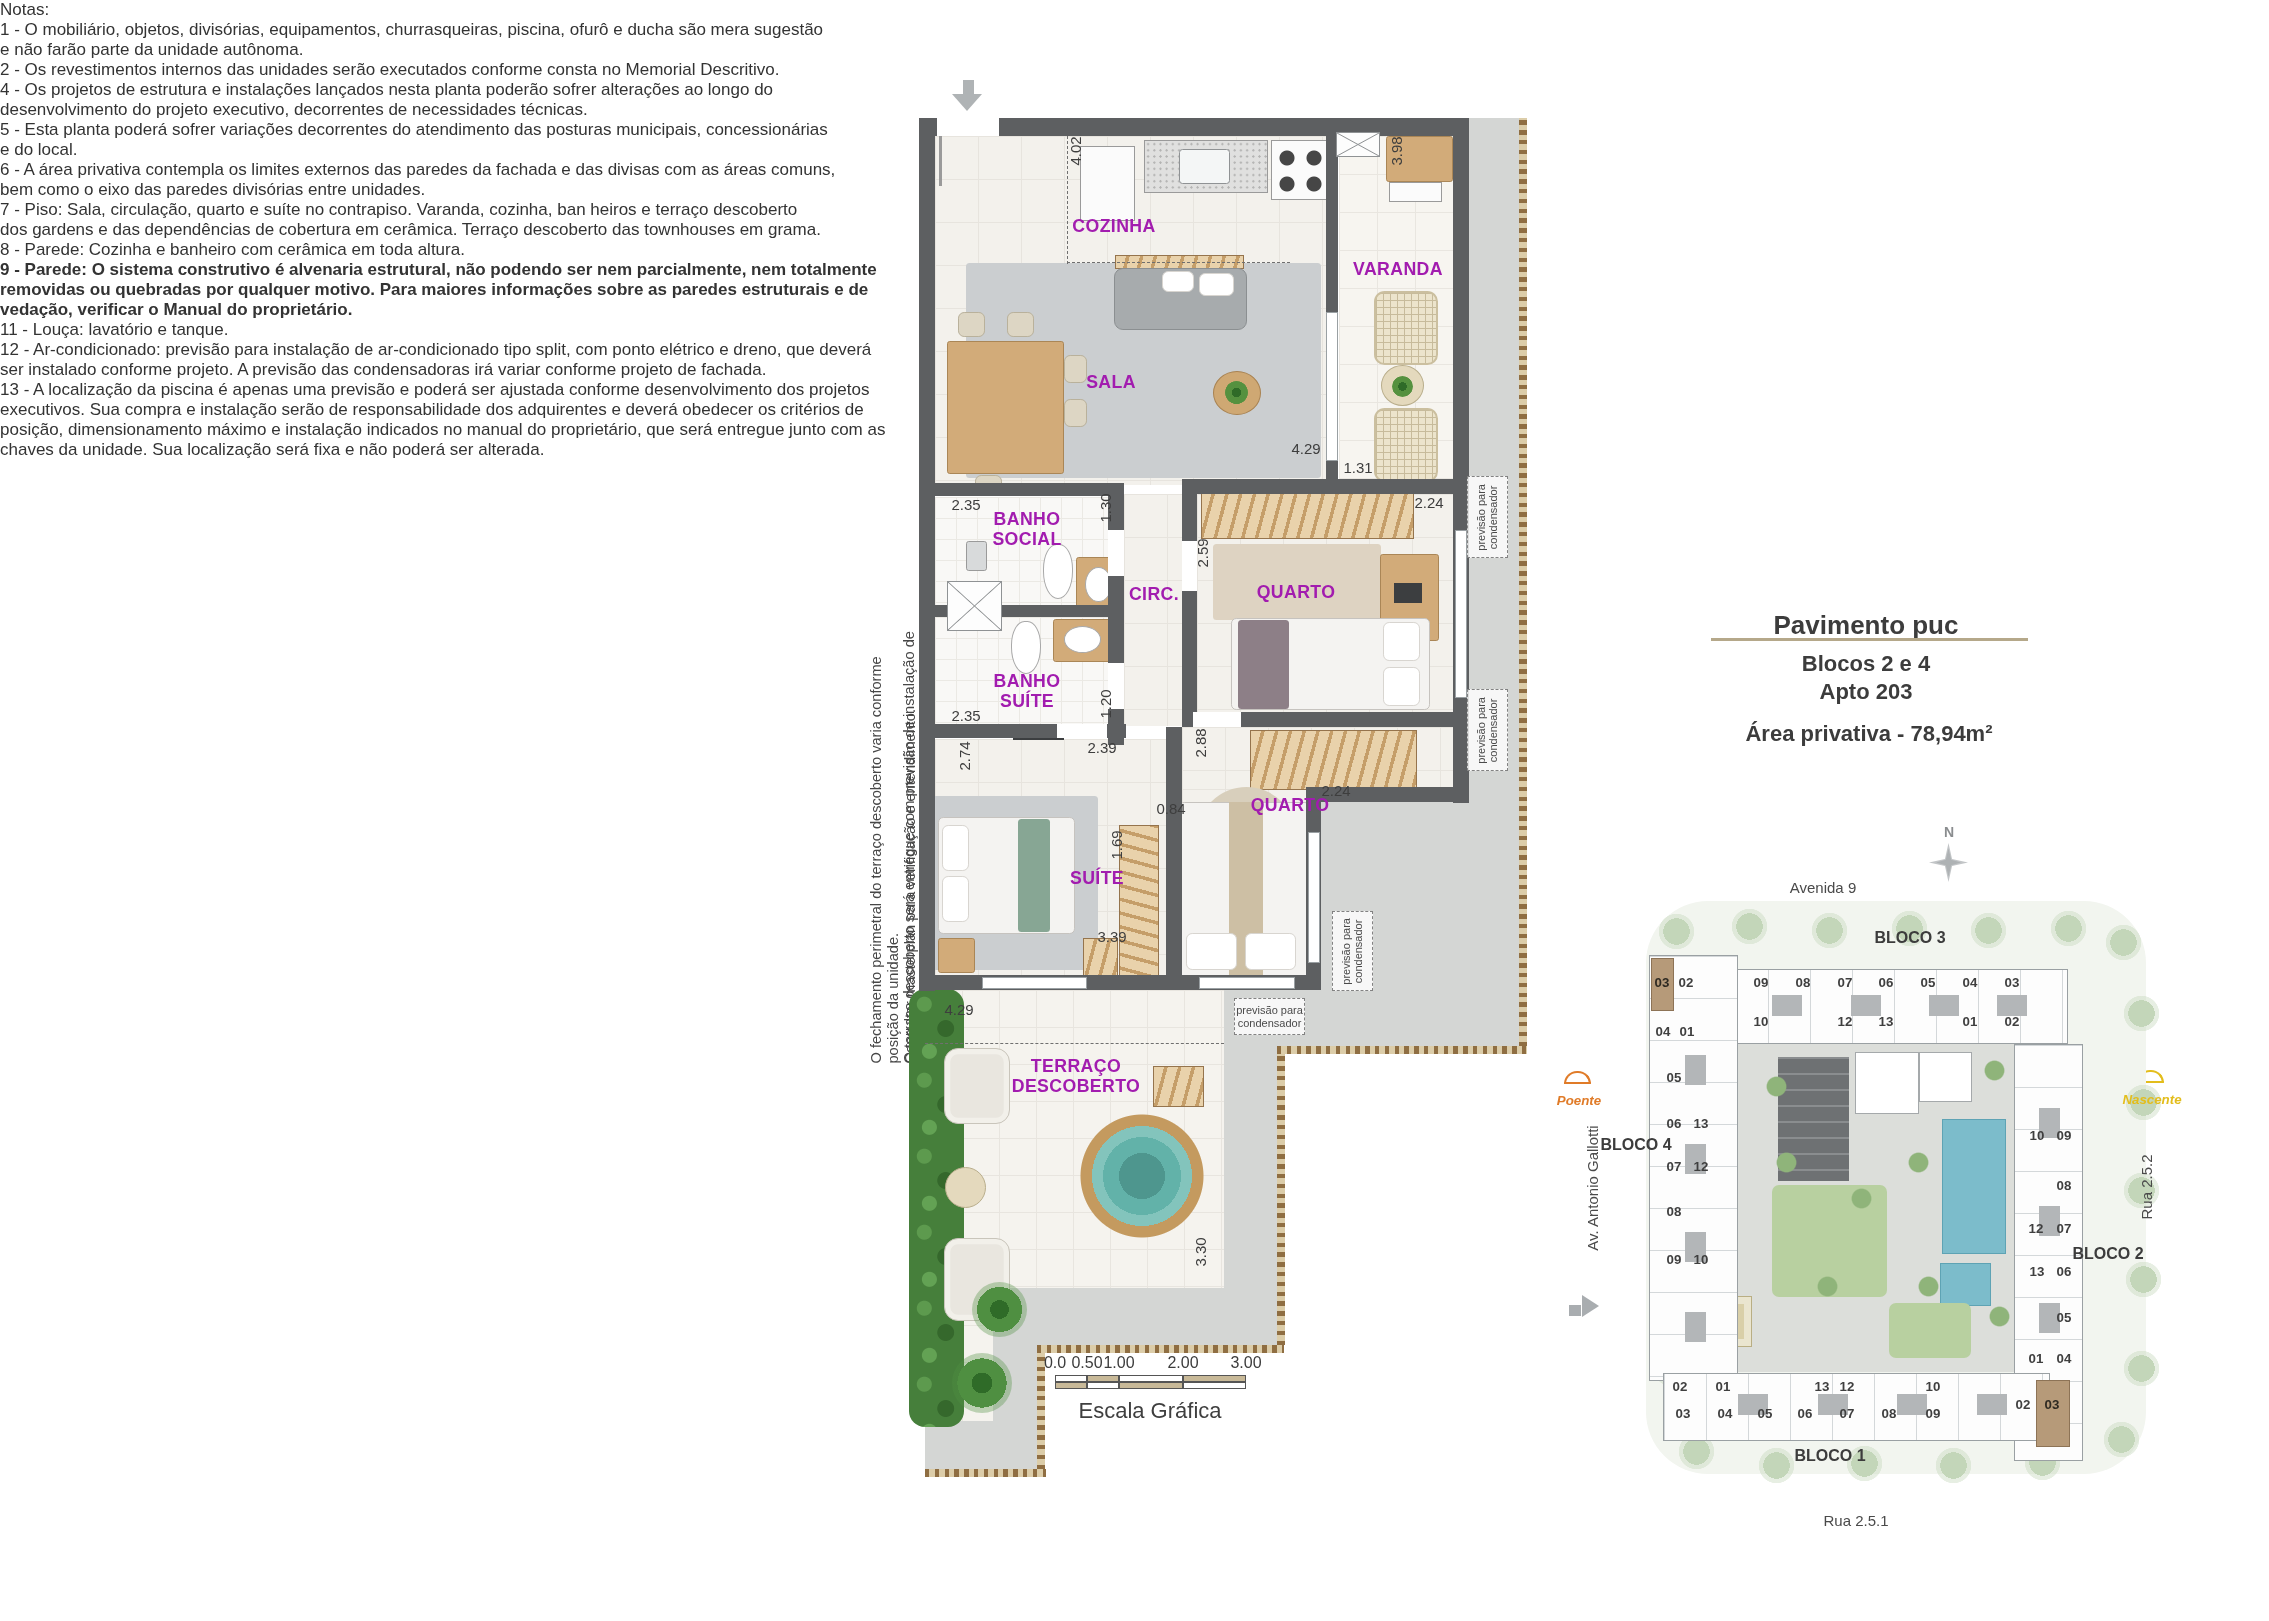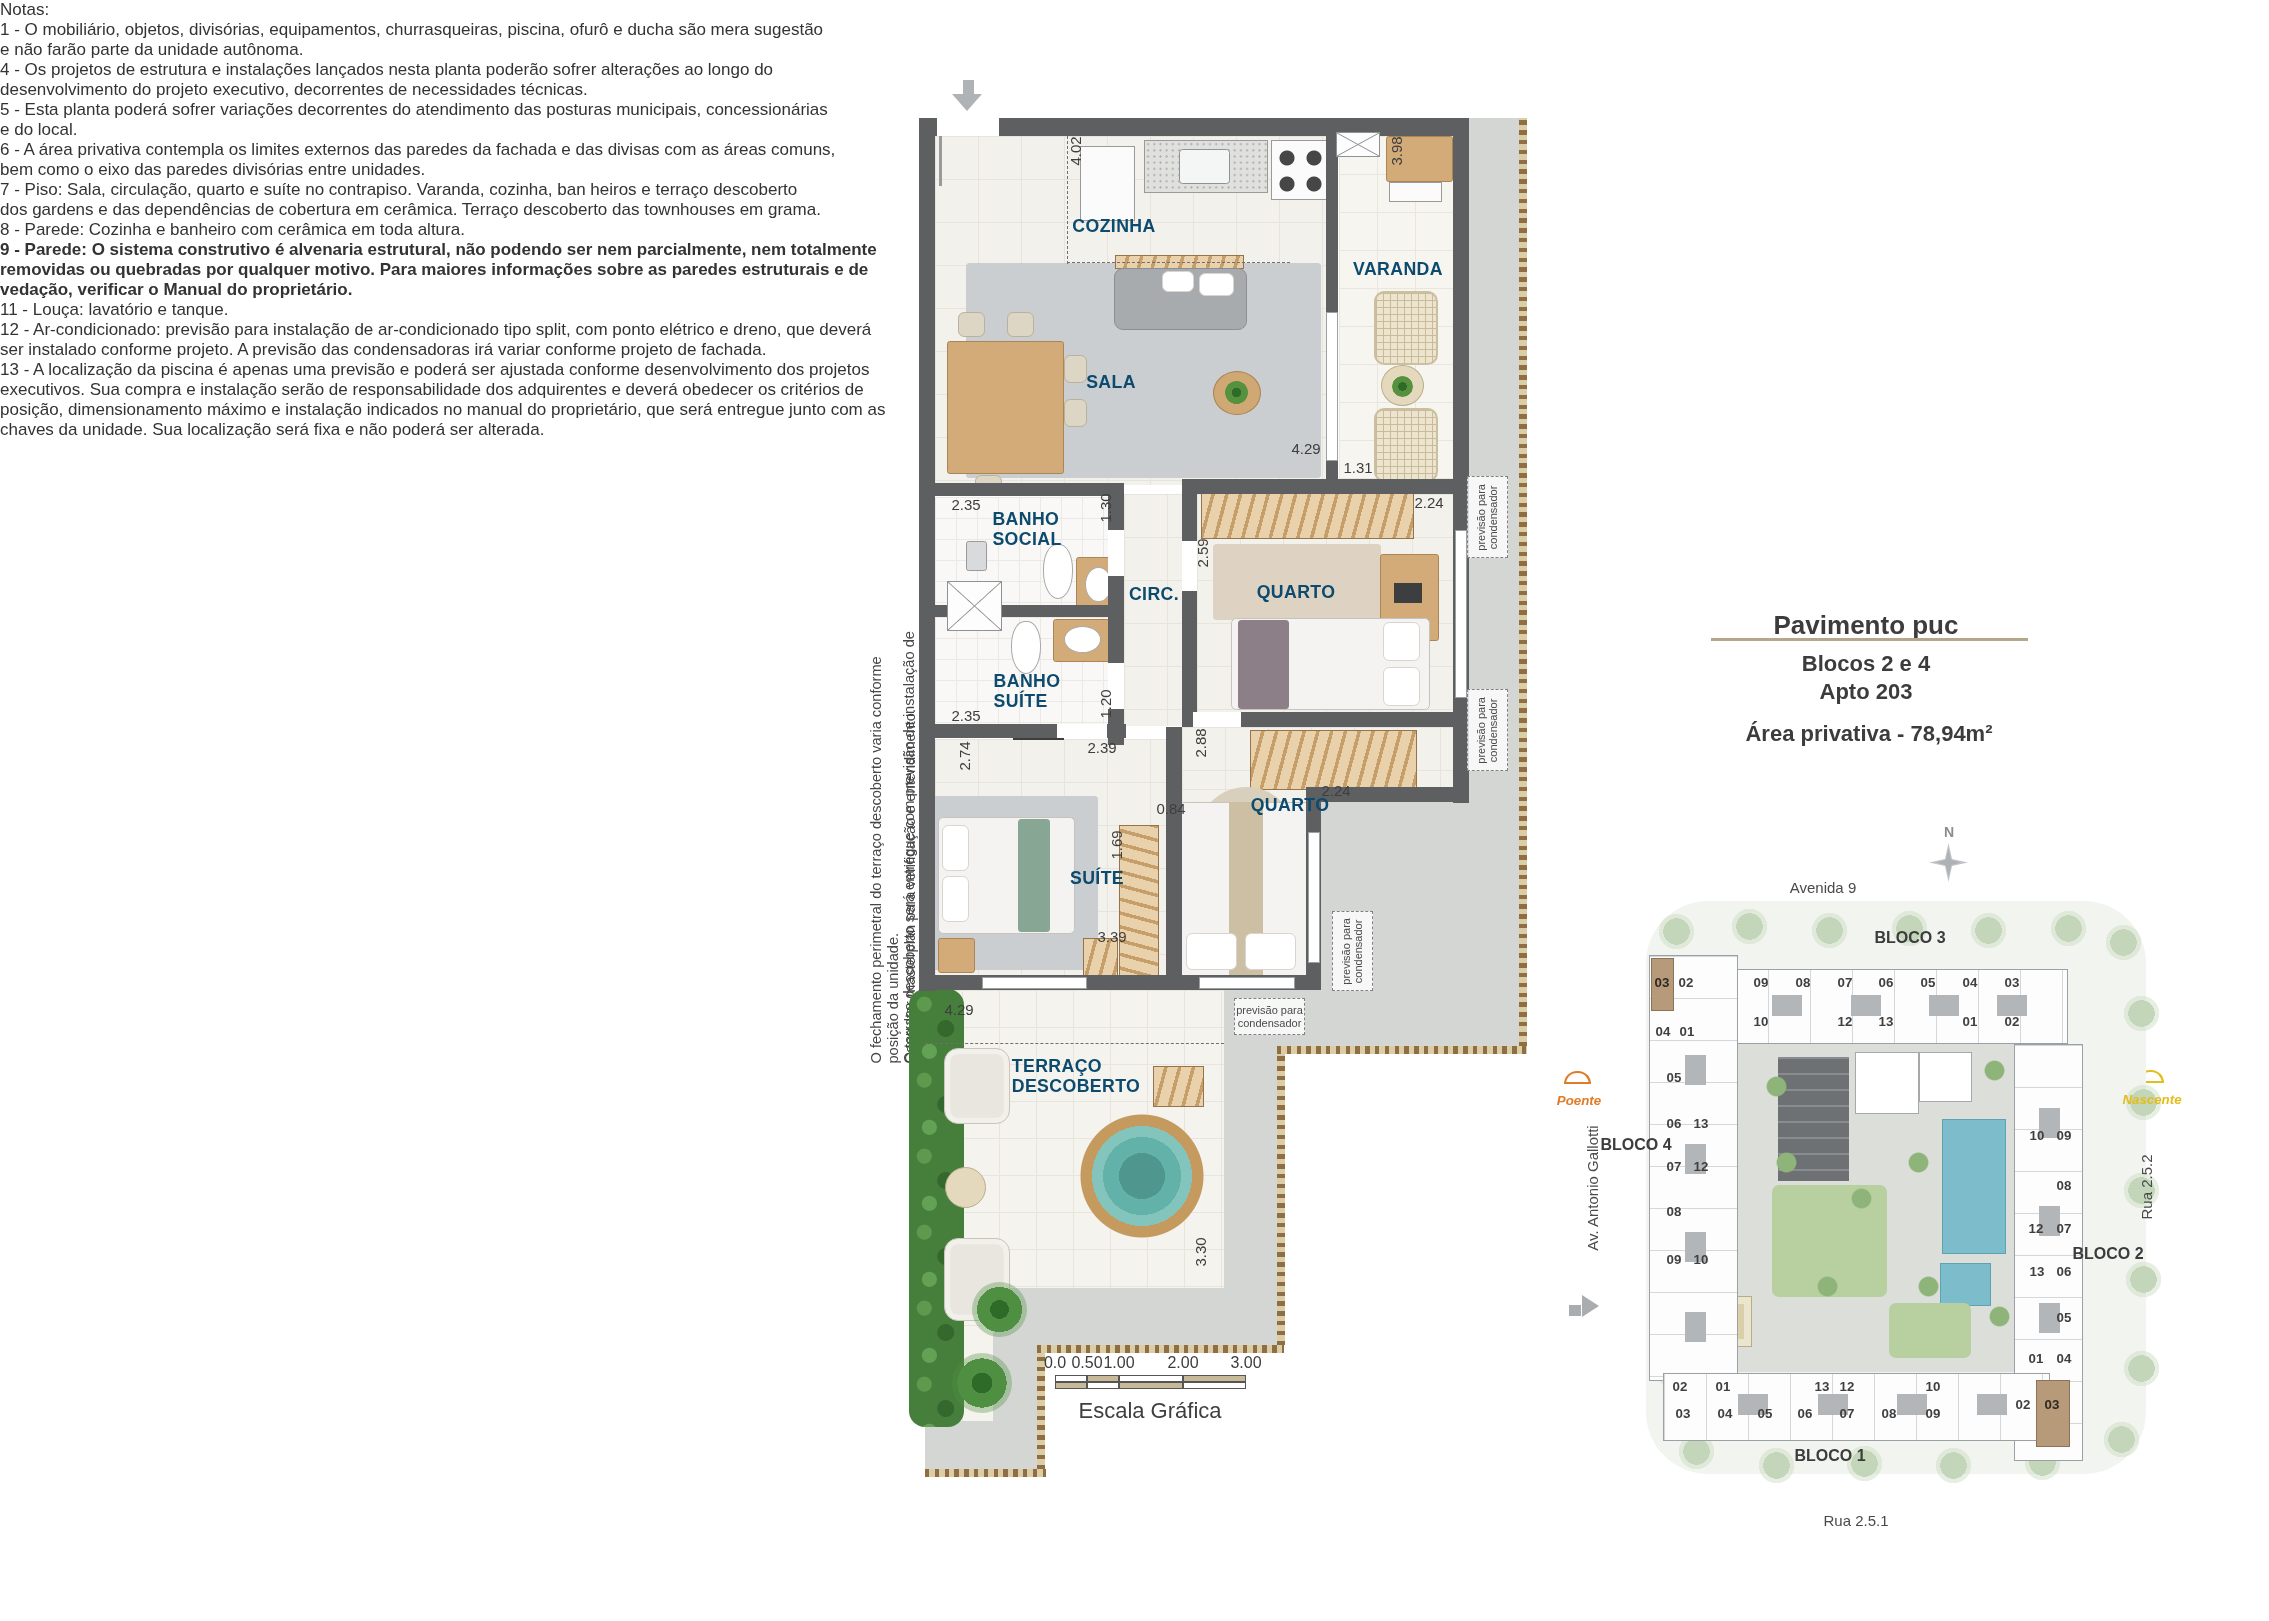--- a/index.html
+++ b/index.html
@@ -46,21 +46,21 @@
   .wc{background:#fff;border:1.8px solid #a9a9a9;border-radius:45% 45% 50% 50%;}
   .shw{background:#d8dadb;border:0.9px solid #9a9a9a;border-radius:2.7px;}
   .bed{background:#f4f3f1;border:1.8px solid #c6c3bf;border-radius:5.3px;}
   .thr1{background:#8d7f87;border-radius:3.5px;}
   .thr2{background:#87a694;border-radius:3.5px;}
   .run{background:#cdbfa4;}
   .dark{background:#3c3e40;}
   .lounge{background:#e9e6df;border:1.8px solid #c9c5bb;border-radius:14px;box-shadow:inset 0 0 0 5.3px #f2f0ea;}
   .ofuro{background:radial-gradient(circle,#4e968e 0 23px,#62b2a9 23px 39px,#83c4bc 39px 50px,#c49a5f 50px 61px,transparent 62px);}
   
-  .label{font-weight:bold;color:#0c4a6e;font-size:17.7px;letter-spacing:0.4px;transform:translate(-50%,-50%);white-space:pre-line;line-height:20.4px;}
+  .label{font-weight:bold;color:#a21caf;font-size:17.7px;letter-spacing:0.4px;transform:translate(-50%,-50%);white-space:pre-line;text-align:center;line-height:20.4px;}
   .dim{font-size:15px;color:#3e3e3e;transform:translate(-50%,-50%);white-space:nowrap;}
   .dim.v{transform:translate(-50%,-50%) rotate(-90deg);}
   .cond{border:1.8px dashed #828282;background:rgba(255,255,255,.8);display:flex;align-items:center;justify-content:center;}
   .cond .txt{font-size:11px;line-height:12.4px;color:#4a4a4a;white-space:pre-line;text-align:center;}
   .cond.v .txt{transform:rotate(-90deg);white-space:pre;}
   .sidenote{font-size:14.6px;color:#474747;line-height:17px;transform:translate(-50%,-50%) rotate(-90deg);width:443px;white-space:pre-line;}
   
   .arrst{background:#afb3b5;}
   .tridown{width:0;height:0;border-left:15px solid transparent;border-right:15px solid transparent;border-top:17.7px solid #afb3b5;background:none;}
   .arrst2{background:#a9adb0;}
@@ -352,20 +352,21 @@
 condensador</div>
     </div>
     <div class="cond" style="left: 1234px; top: 998px; width: 71px; height: 37px;">
       <div class="txt" style="position: static;">previsão para
 condensador</div>
     </div>
     <div id="notes" style="left: 0px; top: 0px;">
       <div>Notas:</div>
       <div class="">1 - O mobiliário, objetos, divisórias, equipamentos, churrasqueiras, piscina, ofurô e ducha são mera sugestão
 e não farão parte da unidade autônoma.</div>
+      <div class="">2 - Os revestimentos internos das unidades serão executados conforme consta no Memorial Descritivo.</div>
       <div class="">4 - Os projetos de estrutura e instalações lançados nesta planta poderão sofrer alterações ao longo do
 desenvolvimento do projeto executivo, decorrentes de necessidades técnicas.</div>
       <div class="">5 - Esta planta poderá sofrer variações decorrentes do atendimento das posturas municipais, concessionárias
 e do local.</div>
       <div class="">6 - A área privativa contempla os limites externos das paredes da fachada e das divisas com as áreas comuns,
 bem como o eixo das paredes divisórias entre unidades.</div>
       <div class="">7 - Piso: Sala, circulação, quarto e suíte no contrapiso. Varanda, cozinha, ban heiros e terraço descoberto
 dos gardens e das dependências de cobertura em cerâmica. Terraço descoberto das townhouses em grama.</div>
       <div class="">8 - Parede: Cozinha e banheiro com cerâmica em toda altura.</div>
       <div class="bold">9 - Parede: O sistema construtivo é alvenaria estrutural, não podendo ser nem parcialmente, nem totalmente

